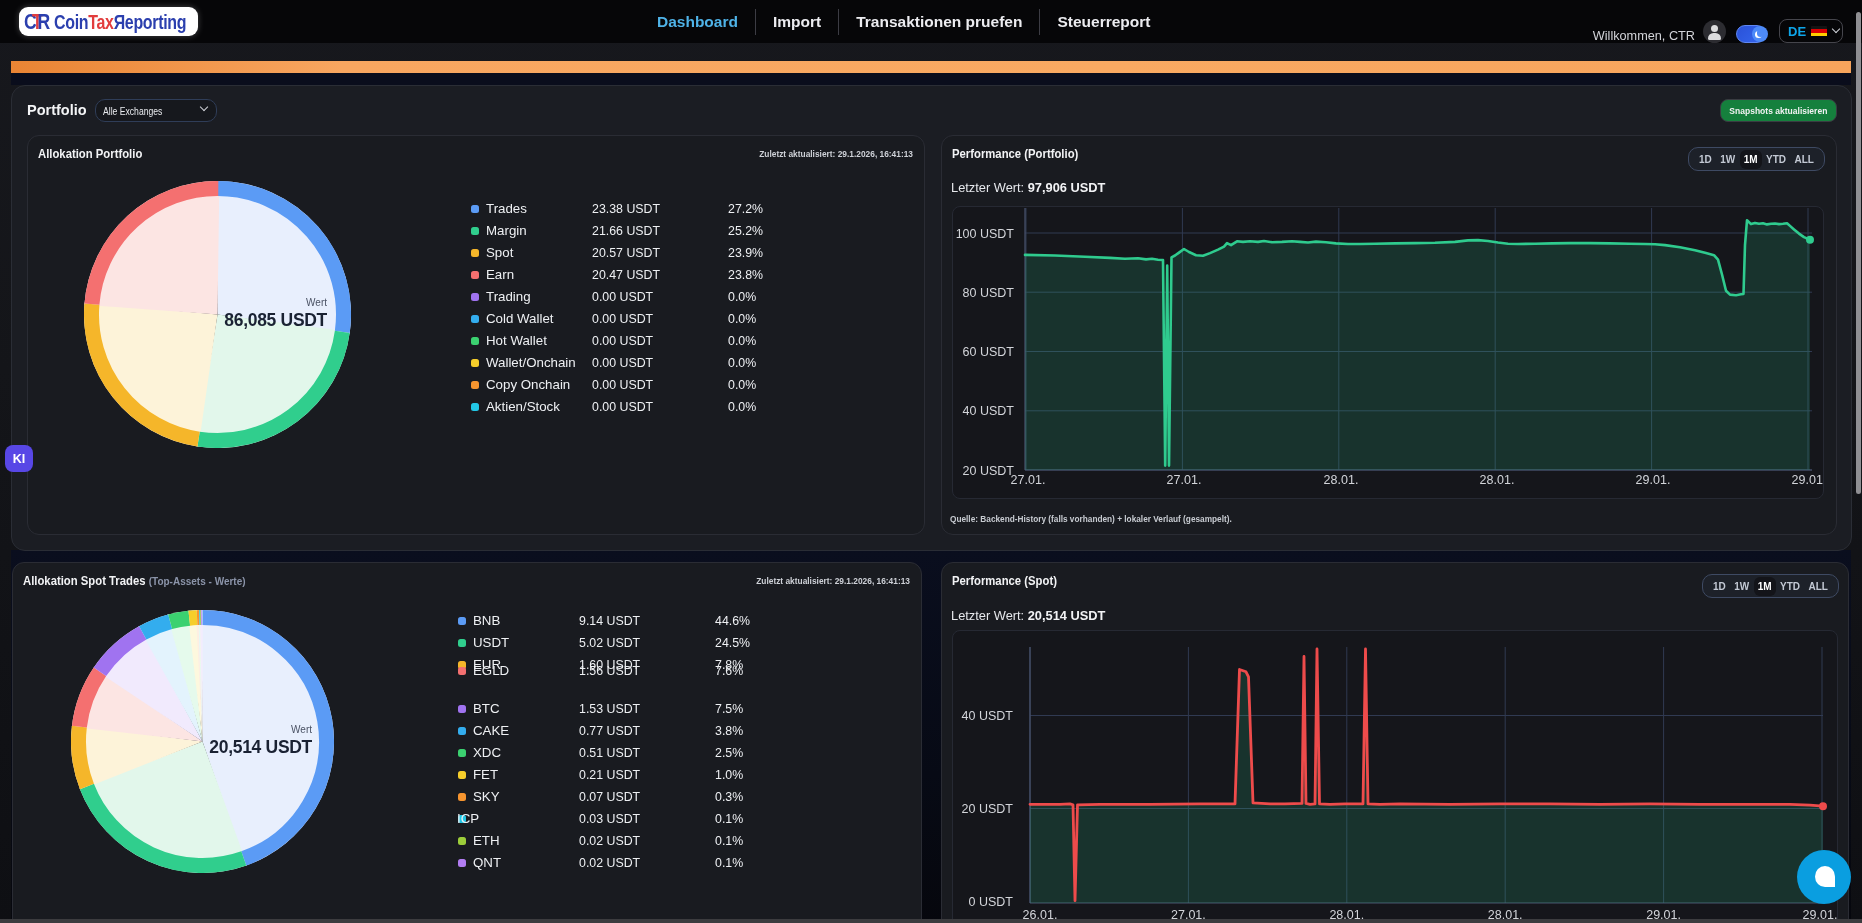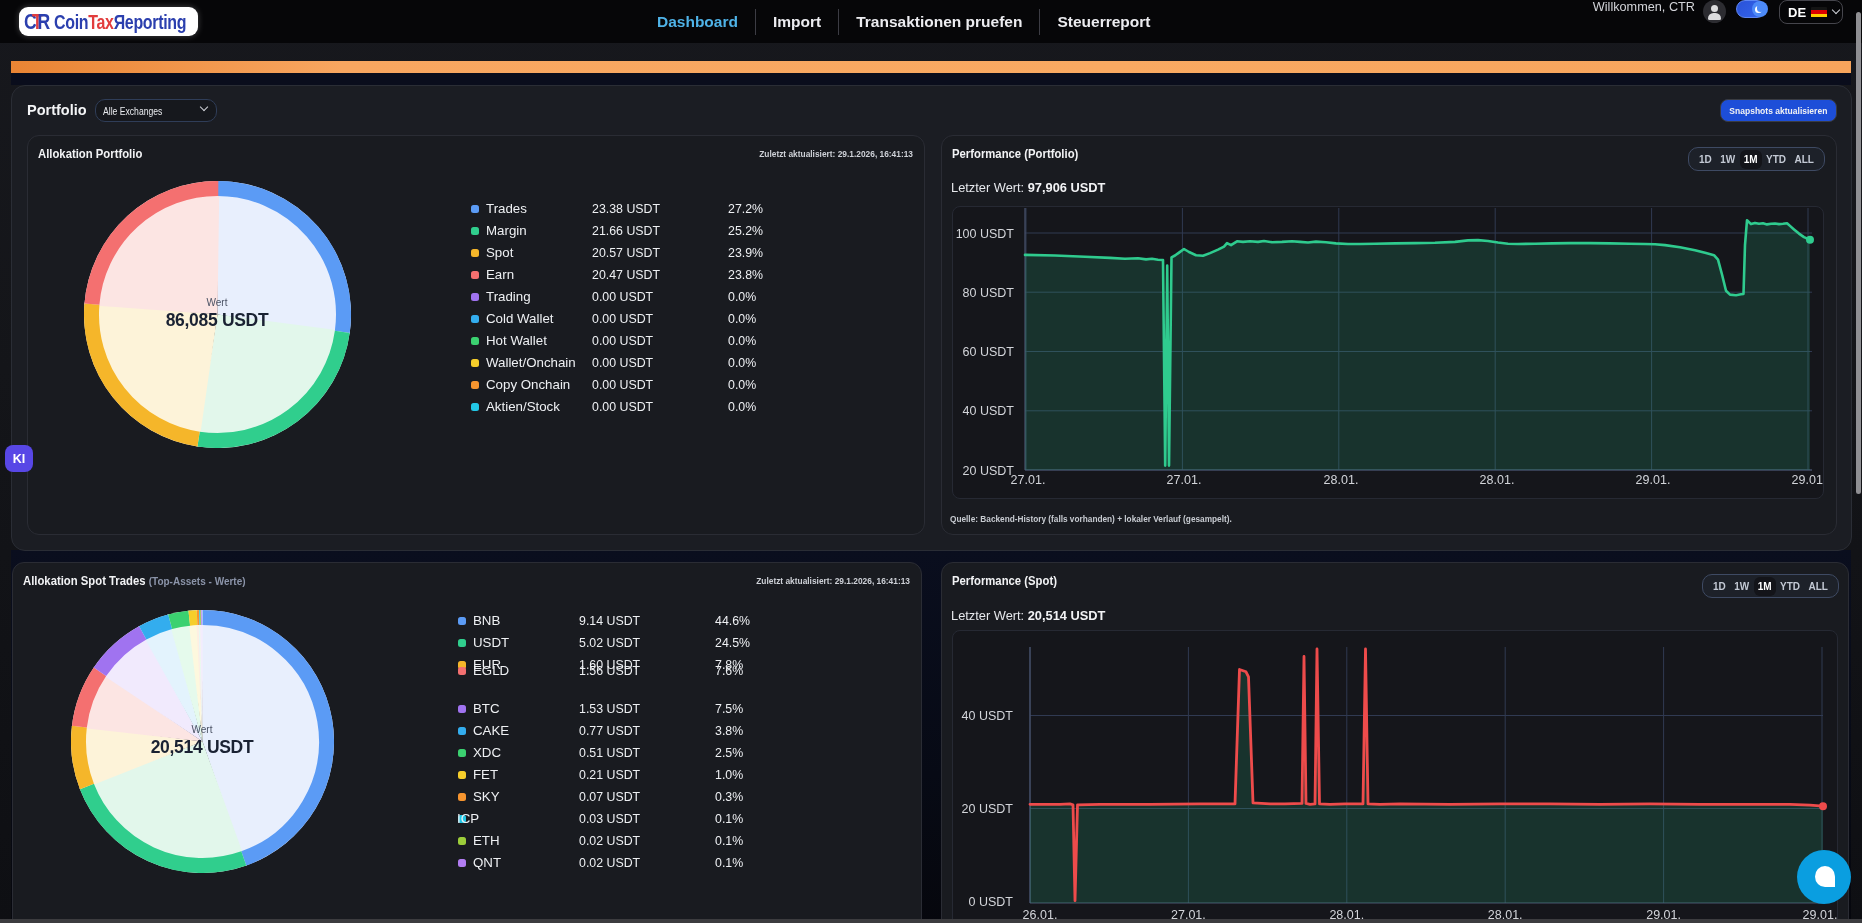--- a/index.html
+++ b/index.html
@@ -10,70 +10,70 @@
 .pill{position:absolute;left:19px;top:7px;width:179px;height:29px;background:#fff;border-radius:9px;
 box-shadow:0 0 6px rgba(255,255,255,.25);display:flex;align-items:center;padding-left:5px;overflow:hidden}
 .mono{position:absolute;left:5px;top:4px;font-weight:700;font-size:22px;line-height:1;transform:scaleX(0.8);transform-origin:left center;display:inline-block;white-space:nowrap}
 .mono .c{color:#2b3fae}.mono .t{color:#e23d3d;margin-left:-6px}.mono .r{color:#2b3fae;margin-left:-6.5px}
 .ltx{position:absolute;left:35px;top:3px;font-size:21px;font-weight:700;letter-spacing:-0.4px;transform:scaleX(0.76);transform-origin:left center;display:inline-block;white-space:nowrap}
 .ltx .b{color:#2b3fae}.ltx .rd{color:#e23d3d}
 .cnav{position:absolute;left:657px;top:0;height:43px;display:flex;align-items:center}
 .cnav .it{font-size:15.5px;font-weight:700;color:#ececf0}
 .cnav .on{color:#4fb3e8}
 .cnav .sep{width:1px;height:26px;background:#3c3c44;margin:0 17px}
-.rnav{position:absolute;right:19px;top:0;height:43px;display:flex;align-items:flex-start}
+.rnav{position:absolute;right:19px;top:0;height:43px;display:flex;align-items:flex-end}
 .welc{font-size:12.7px;color:#d2d3d8;margin-right:8px}
 .avat{width:23px;height:23px;border-radius:50%;background:#2c2c31;position:relative;margin-right:10px}
 .avat .hd{position:absolute;left:8px;top:4.5px;width:7px;height:7px;border-radius:50%;background:#dcdcde}
 .avat .bd{position:absolute;left:5px;top:13px;width:13px;height:7px;border-radius:7px 7px 2px 2px;background:#dcdcde}
 .tog{width:30px;height:18px;border-radius:9px;background:linear-gradient(135deg,#2a52d8,#3566ee);
 border:1px solid #5f87f2;position:relative;margin-right:13px}
 .tog .kn{position:absolute;right:-3px;top:0px;width:16px;height:16px;border-radius:50%;background:#4d8af8}
 .tog .mn{position:absolute;right:3px;top:4.5px;width:7.5px;height:7.5px;border-radius:50%;background:#fff}
 .tog .mn2{position:absolute;right:1px;top:3px;width:7.5px;height:7.5px;border-radius:50%;background:#4d8af8}
 .lang{width:64px;height:24px;border:1.5px solid #45454c;border-radius:8px;display:flex;align-items:center;
-padding-left:8px;color:#ffffff;font-weight:700;font-size:13px}
+padding-left:8px;color:#0ea5e9;font-weight:700;font-size:13px}
 .flag{width:16px;height:11px;margin-left:5px;border-radius:1px;overflow:hidden}
 .flag div{height:3.67px}
 .vchev{display:inline-block;width:6px;height:6px;border-right:1.7px solid #cfd2d8;border-bottom:1.7px solid #cfd2d8;transform:rotate(45deg);margin-left:6px;margin-top:-4px}
 
 .orange{position:absolute;left:11px;top:61px;width:1840px;height:12px;
 background:linear-gradient(90deg,#e98434,#f8a660 18%,#f9a962 60%,#f7a45c)}
 .navy1{position:absolute;left:11px;top:73px;width:1840px;height:12px;background:#0a0d1c}
 .navy2{position:absolute;left:11px;top:550px;width:1840px;height:373px;background:linear-gradient(180deg,#0a0e1e,#070a15 60%,#06070d)}
 .panel1{position:absolute;left:11px;top:85px;width:1840.5px;height:465.5px;background:#1b1d23;
 border:1px solid #2a2d35;border-radius:14px}
 .card{position:absolute;background:#191b20;border:1px solid #2a2c34;border-radius:12px}
 .ctitle{position:absolute;font-size:13px;font-weight:700;color:#f2f3f5;transform:scaleX(0.87);transform-origin:left center;white-space:nowrap}
 .csub{font-weight:700;color:#8b94a9;font-size:11.5px}
 .zul{position:absolute;font-size:9.5px;font-weight:700;color:#ced1d7;text-align:right;transform:scaleX(0.88);transform-origin:right center;white-space:nowrap}
 
 .ptitle{position:absolute;left:27px;top:102px;font-size:14.5px;font-weight:700;color:#f4f5f7}
 .selec{position:absolute;left:95px;top:99px;width:122px;height:23px;background:#16181d;
 border:1px solid #2f3d58;border-radius:10px;color:#e8eaee;font-size:10.5px;display:flex;align-items:center;padding-left:7px;white-space:nowrap}
 .selec .vchev{position:absolute;right:9px;top:8px}
-.snap{position:absolute;left:1720px;top:99px;width:117px;height:23px;background:#1d4ed8;
+.snap{position:absolute;left:1720px;top:99px;width:117px;height:23px;background:#15803d;
 border:1px solid #3a3c42;border-radius:8px;color:#f2f2f3;font-size:9.8px;font-weight:700;
 display:flex;align-items:center;justify-content:center;white-space:nowrap}
 
 .lrow{position:absolute;height:22px;width:100%}
 .dot{position:absolute;top:7px;width:8px;height:8px;border-radius:2.5px}
 .llab{position:absolute;top:3px;font-size:13.3px;color:#eef0f3;white-space:nowrap}
 .lval{transform:scaleX(0.93);transform-origin:left center}
 
 .lw{position:absolute;font-size:13.5px;color:#e6e8ec;transform:scaleX(0.95);transform-origin:left center;white-space:nowrap}
 .lw b{color:#f2f3f5}
 .chbox{position:absolute;background:#15161b;border:1px solid #262933;border-radius:8px}
 .capt{position:absolute;font-size:9.5px;color:#c8ccd2;font-weight:700;transform:scaleX(0.87);transform-origin:left center;white-space:nowrap}
 .segc{position:absolute;width:137px;height:24px;background:#1d2129;border:1px solid #3e4a63;border-radius:10px;
 display:flex;align-items:center;justify-content:space-between;padding:0 6px}
 .segi{font-size:10px;font-weight:700;color:#c3c9d4;padding:4px 4px;border-radius:6px}
 .segi.act{background:#131419;color:#fff}
 
-.pctr{position:absolute;text-align:center;width:220px}
+.pctr{position:absolute;text-align:right;width:220px}
 .pctr .w{font-size:10px;color:#4a5264}
 .pctr .v{font-size:17.5px;font-weight:700;color:#1a2233;margin-top:2px;letter-spacing:-0.3px}
 
 .ki{position:absolute;left:5px;top:445px;width:28px;height:27px;background:#5847e6;border-radius:8px;
 color:#fff;font-weight:700;font-size:12.5px;display:flex;align-items:center;justify-content:center}
 .chat{position:absolute;left:1797px;top:850px;width:54px;height:54px;border-radius:50%;background:#0a9ee0}
 .chat .bub{position:absolute;left:18px;top:16px;width:20px;height:21px;background:#fff;
 border-radius:55% 55% 0 55%}
 .vsb{position:absolute;left:1856px;top:12px;width:5px;height:482px;background:#8f8f93;border-radius:2.5px}
 .hsb{position:absolute;left:0;top:919px;width:1862px;height:4px;background:#3c3c3f}

